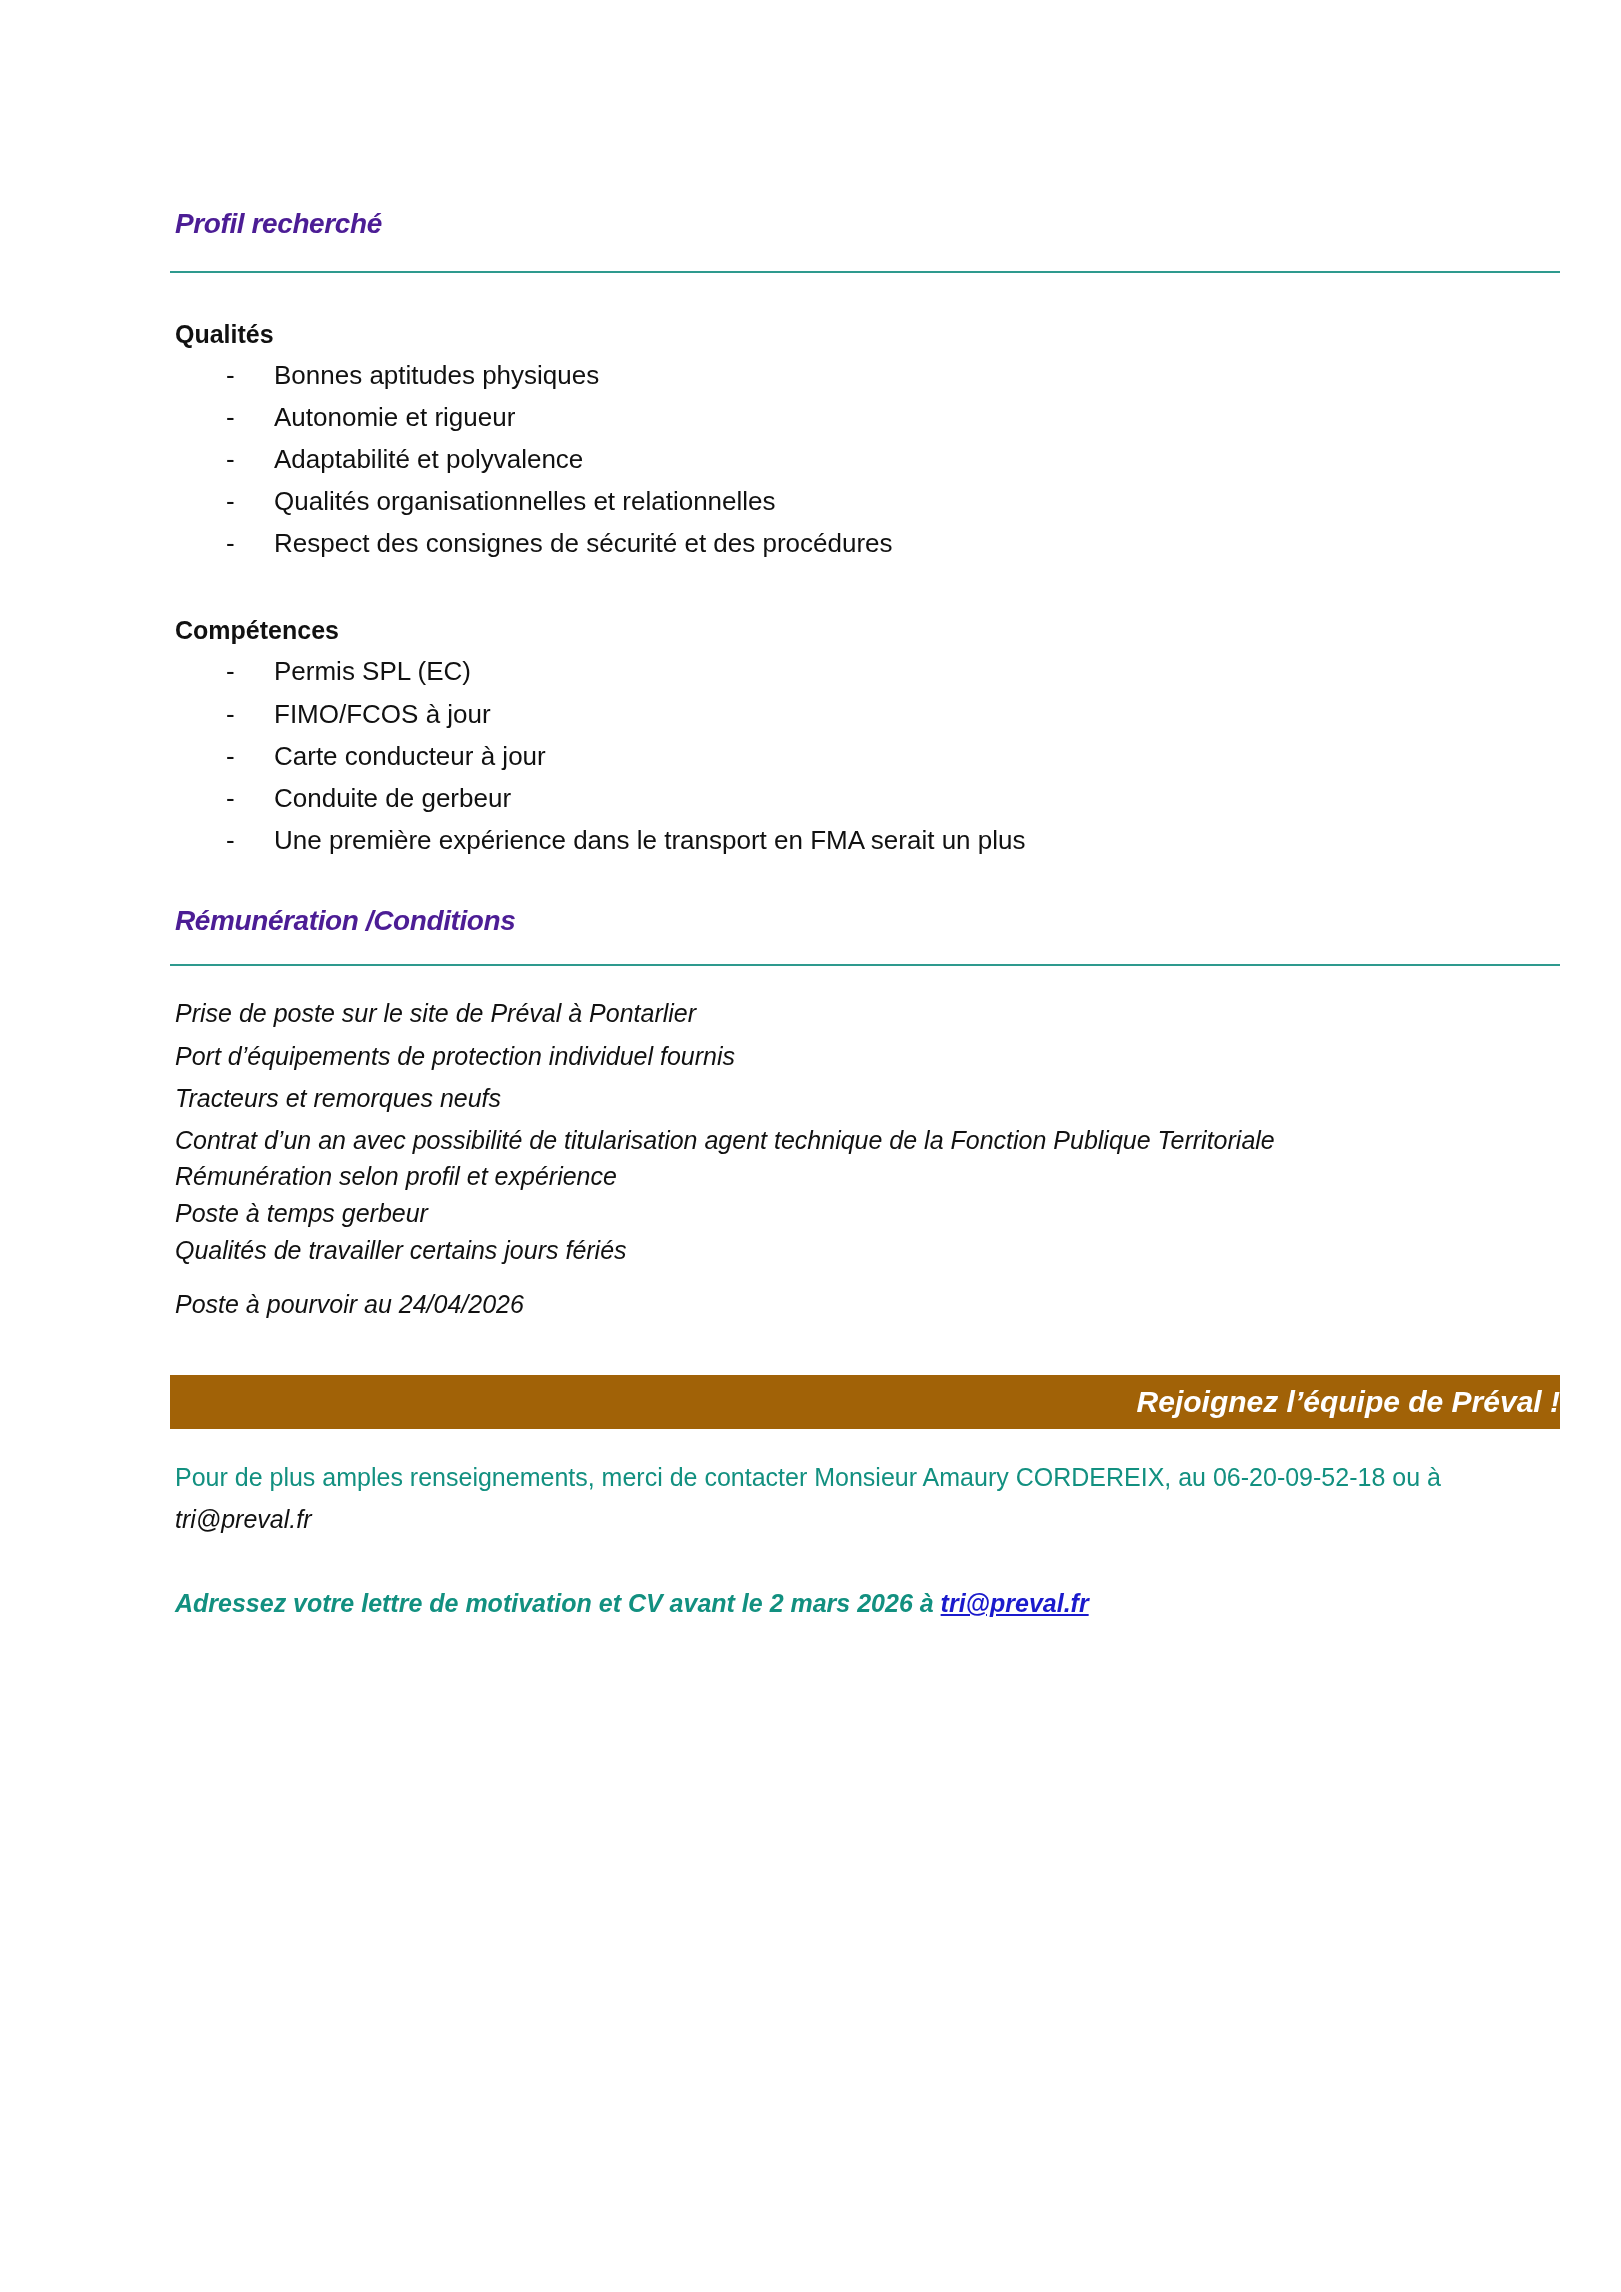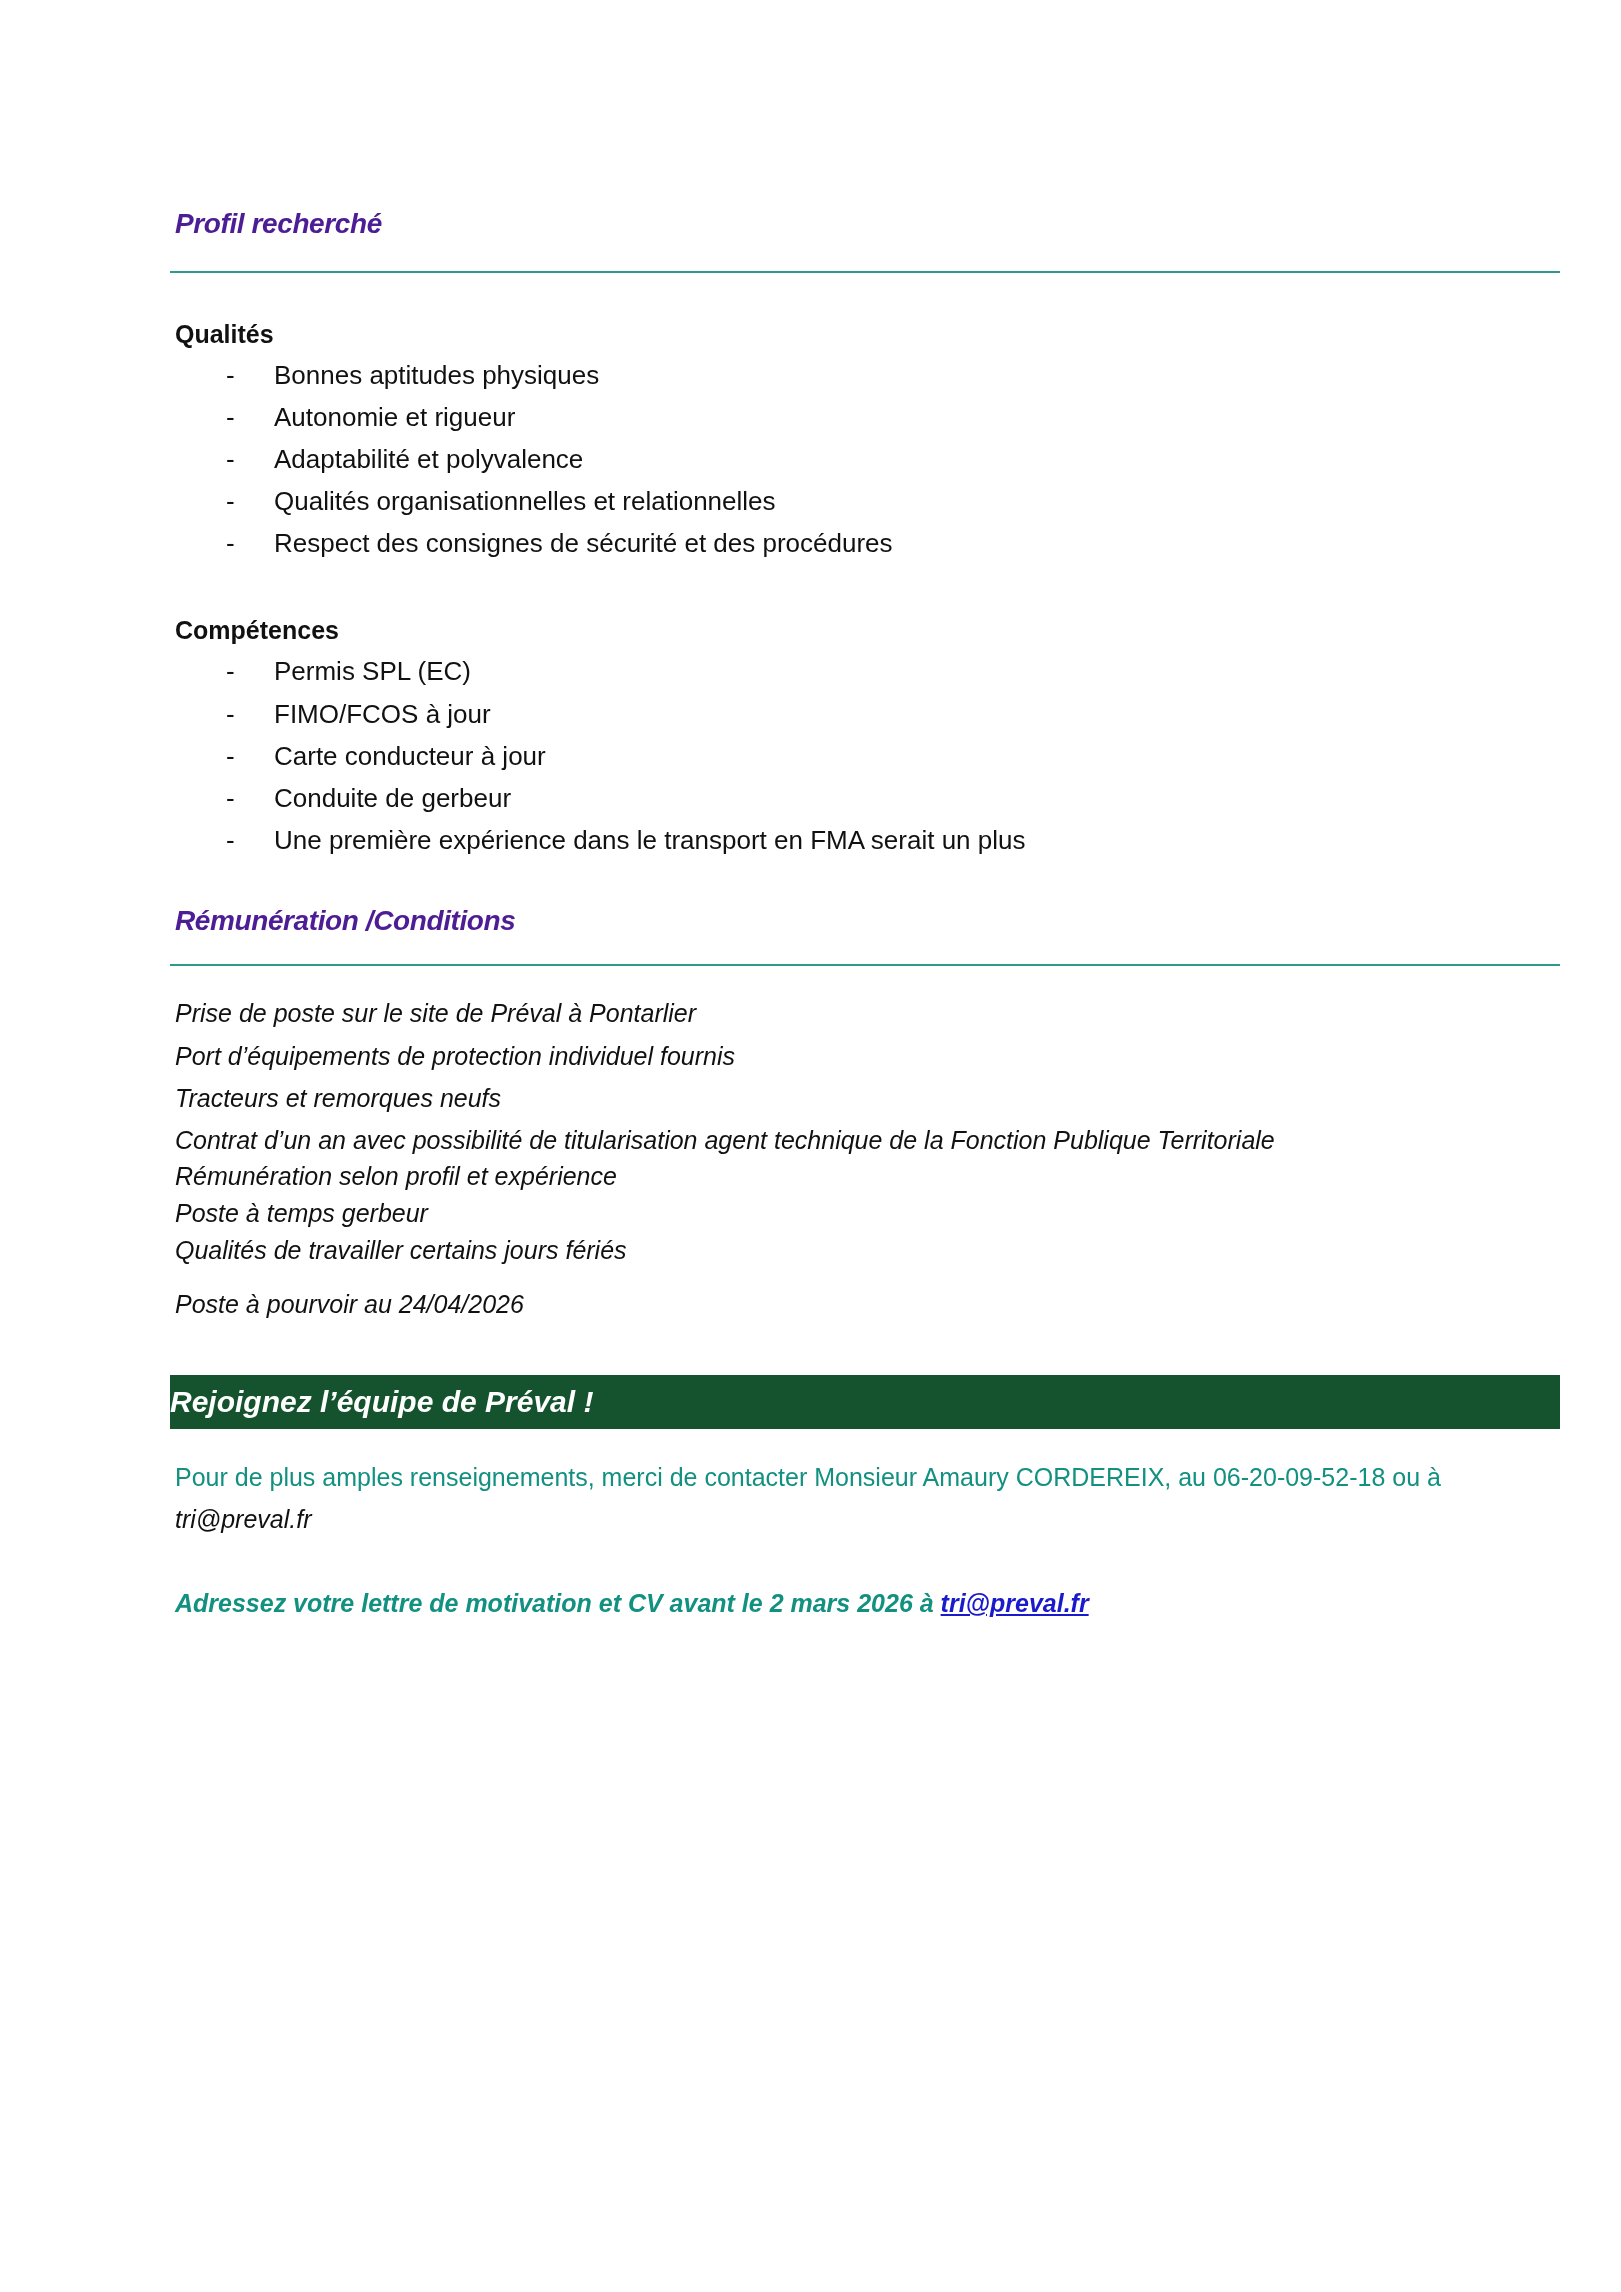--- a/index.html
+++ b/index.html
@@ -5,21 +5,21 @@
   html, body { margin:0; padding:0; background:#ffffff; }
   body { width:1622px; height:2293px; position:relative; font-family:"Liberation Sans", sans-serif; color:#111; overflow:hidden; }
   .page { position:absolute; left:0; top:0; width:1622px; height:2293px; }
   .h1 { position:absolute; left:175px; font-family:"Liberation Sans", sans-serif; font-style:italic; font-weight:bold; color:#4c1d95; font-size:28px; letter-spacing:-0.4px; }
   .rule { position:absolute; left:170px; width:1390px; height:1.8px; background:#2e9a8e; }
   .sub { position:absolute; left:175px; font-weight:bold; font-size:25px; color:#111; }
   .li { position:absolute; left:175px; font-size:26px; color:#111; white-space:nowrap; }
   .li .dash { position:absolute; left:51px; }
   .li .txt { position:absolute; left:99px; }
   .it { position:absolute; left:175px; font-style:italic; font-size:25px; color:#111; white-space:nowrap; }
-  .banner { position:absolute; left:170px; top:1375px; width:1390px; height:54px; background:#14532d; color:#fff; font-style:italic; font-weight:bold; font-size:30px; text-align:left; line-height:54px; }
+  .banner { position:absolute; left:170px; top:1375px; width:1390px; height:54px; background:#a16207; color:#fff; font-style:italic; font-weight:bold; font-size:30px; text-align:right; line-height:54px; }
   .contact { position:absolute; left:175px; font-size:25px; color:#129080; white-space:nowrap; }
   .contact-mail { position:absolute; left:175px; font-style:italic; font-size:25px; color:#111; }
   .apply { position:absolute; left:175px; font-style:italic; font-weight:bold; font-size:25px; color:#129080; white-space:nowrap; }
   .apply a { color:#1a1acc; text-decoration:underline; }
 </style>
 </head>
 <body>
 
 <div class="page">
 

